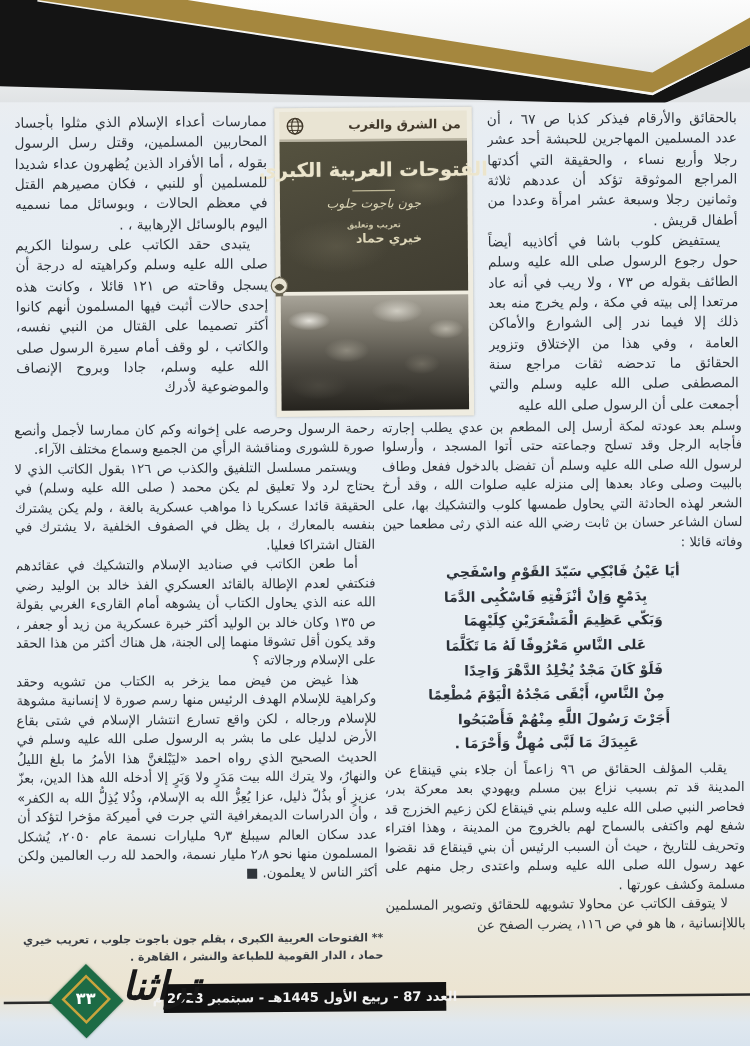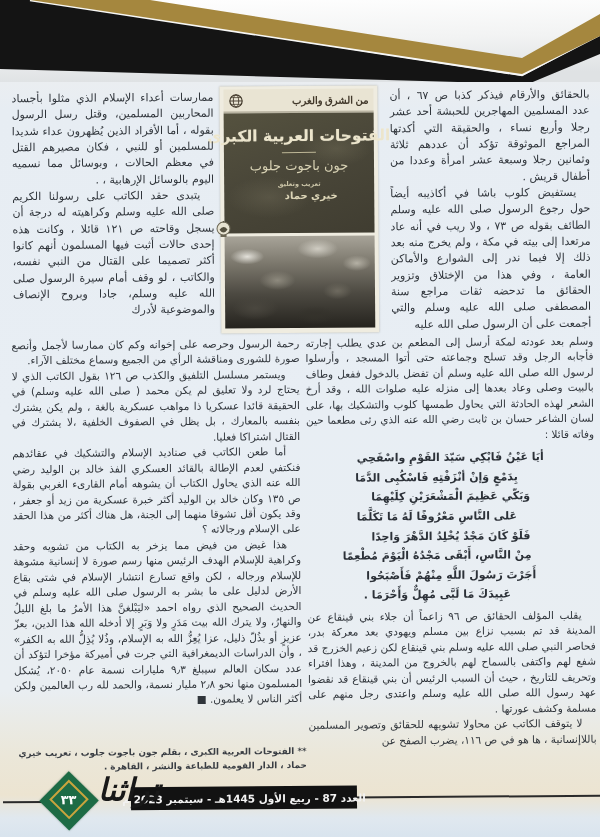--- a/index.html
+++ b/index.html
@@ -34,39 +34,39 @@
     box-sizing:border-box;
     direction:rtl;
   }
   .series-band{
     height:22px;background:#e9e4d3;
     display:flex;align-items:center;justify-content:space-between;
     padding:0 5px;border-bottom:2px solid #b9b4a2;
   }
   .series-title{
     font-size:10px;font-weight:bold;color:#42392b;
-    letter-spacing:0;white-space:nowrap;font-family:Liberation Serif, serif;
+    letter-spacing:0;white-space:nowrap;
   }
   .cover-dark{
     position:relative;
     height:120px;
     background:
       radial-gradient(ellipse 60px 30px at 30% 70%, rgba(120,115,95,.35), transparent 70%),
       radial-gradient(ellipse 50px 25px at 75% 30%, rgba(130,125,100,.3), transparent 70%),
       linear-gradient(160deg,#55523f 0%,#4a4739 45%,#403d31 100%);
     display:flex;flex-direction:column;align-items:center;
     padding-top:14px;box-sizing:border-box;
   }
   .cover-title{
     font-size:15.5px;font-weight:bold;color:#ece5cc;
     text-shadow:0 0 1px rgba(255,255,240,.4);
     white-space:nowrap;
   }
   .cover-rule{width:34px;border-top:1px solid #bdb696;margin:7px 0 5px;}
-  .cover-byline{font-size:13px;color:#d8d2b4;}
+  .cover-byline{font-size:10px;color:#d8d2b4;font-style:italic;}
   .cover-trans{font-size:6.5px;color:#c9c3a6;margin-top:7px;font-weight:bold;}
   .cover-transname{font-size:10px;color:#ddd6b8;font-weight:bold;margin-top:2px;margin-left:24px;}
   .lamp{
     position:absolute;left:-9px;bottom:-6px;
     width:16px;height:20px;
   }
   .battle{
     height:92px;margin-top:3px;
     background:
       radial-gradient(ellipse 26px 12px at 15% 22%, #e3e1da 0%, transparent 65%),

